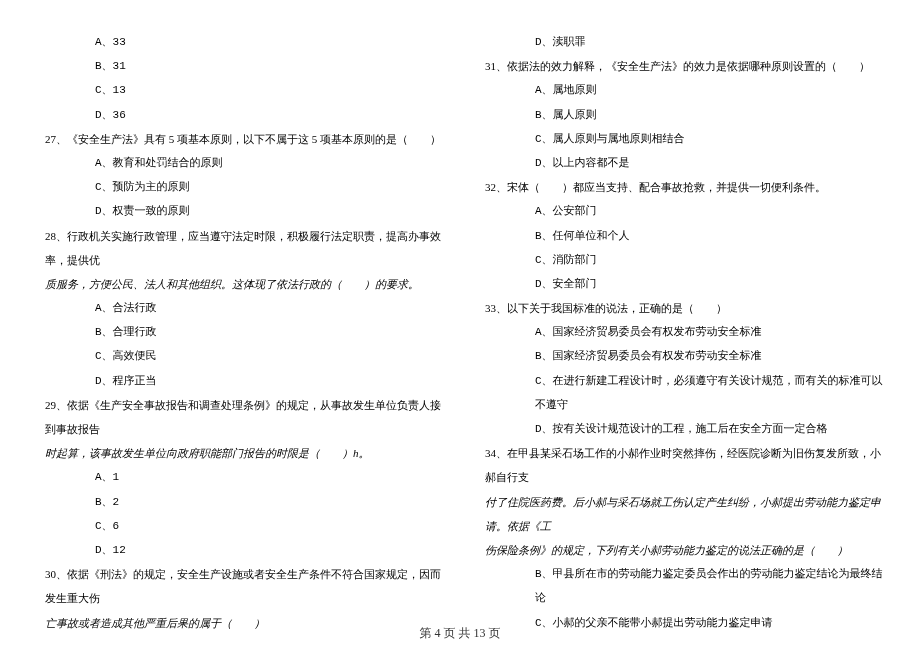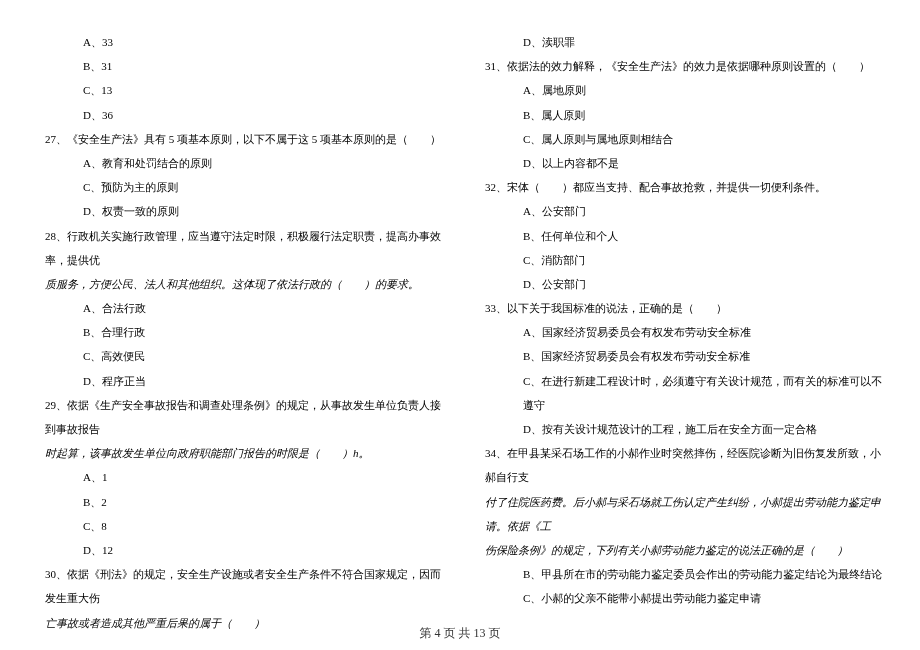--- a/index.html
+++ b/index.html
@@ -20,22 +20,23 @@
     .page-container {
       display: flex;
       padding: 30px 20px 10px 20px;
       height: 620px;
     }
     .column {
       width: 50%;
       padding: 0 15px;
     }
     .option {
-      margin-left: 48px;
+      margin-left: 60px;
       line-height: 2.2;
+      font-family: Liberation Mono, monospace;
     }
     .question {
       margin-left: 10px;
       line-height: 2.2;
       text-indent: -0px;
     }
     .question-cont {
       margin-left: 10px;
       line-height: 2.2;
       font-style: italic;
@@ -69,42 +70,42 @@
     <div class="question-cont">质服务，方便公民、法人和其他组织。这体现了依法行政的（　　）的要求。</div>
     <div class="option">A、合法行政</div>
     <div class="option">B、合理行政</div>
     <div class="option">C、高效便民</div>
     <div class="option">D、程序正当</div>
 
     <div class="question">29、依据《生产安全事故报告和调查处理条例》的规定，从事故发生单位负责人接到事故报告</div>
     <div class="question-cont">时起算，该事故发生单位向政府职能部门报告的时限是（　　）h。</div>
     <div class="option">A、1</div>
     <div class="option">B、2</div>
-    <div class="option">C、8</div>
+    <div class="option">C、6</div>
     <div class="option">D、12</div>
 
     <div class="question">30、依据《刑法》的规定，安全生产设施或者安全生产条件不符合国家规定，因而发生重大伤</div>
     <div class="question-cont">亡事故或者造成其他严重后果的属于（　　）</div>
 
   </div>
 
   <div class="column">
     <div class="option">D、渎职罪</div>
 
     <div class="question">31、依据法的效力解释，《安全生产法》的效力是依据哪种原则设置的（　　）</div>
     <div class="option">A、属地原则</div>
     <div class="option">B、属人原则</div>
     <div class="option">C、属人原则与属地原则相结合</div>
     <div class="option">D、以上内容都不是</div>
 
     <div class="question">32、宋体（　　）都应当支持、配合事故抢救，并提供一切便利条件。</div>
     <div class="option">A、公安部门</div>
     <div class="option">B、任何单位和个人</div>
     <div class="option">C、消防部门</div>
-    <div class="option">D、公安部门</div>
+    <div class="option">D、安全部门</div>
 
     <div class="question">33、以下关于我国标准的说法，正确的是（　　）</div>
     <div class="option">A、国家经济贸易委员会有权发布劳动安全标准</div>
     <div class="option">B、国家经济贸易委员会有权发布劳动安全标准</div>
     <div class="option">C、在进行新建工程设计时，必须遵守有关设计规范，而有关的标准可以不遵守</div>
     <div class="option">D、按有关设计规范设计的工程，施工后在安全方面一定合格</div>
 
     <div class="question">34、在甲县某采石场工作的小郝作业时突然摔伤，经医院诊断为旧伤复发所致，小郝自行支</div>
     <div class="question-cont">付了住院医药费。后小郝与采石场就工伤认定产生纠纷，小郝提出劳动能力鉴定申请。依据《工</div>
     <div class="question-cont">伤保险条例》的规定，下列有关小郝劳动能力鉴定的说法正确的是（　　）</div>

